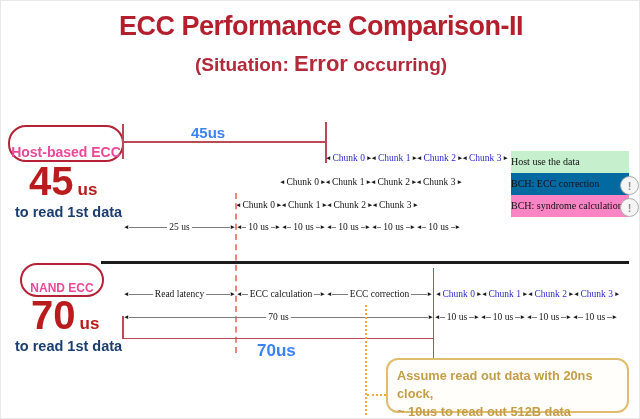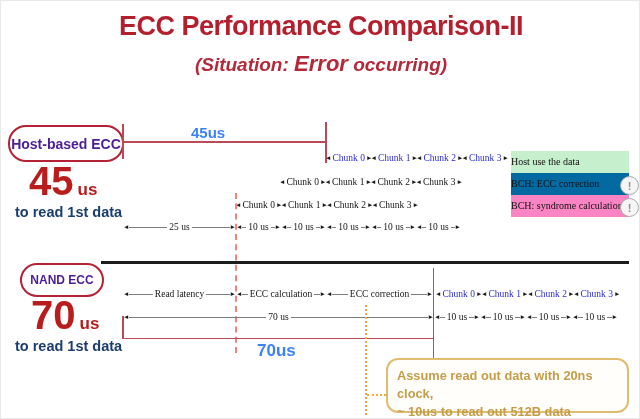--- a/index.html
+++ b/index.html
@@ -2,25 +2,25 @@
 <html><head>
 <meta charset="utf-8">
 <style>
   html,body{margin:0;padding:0;background:#fff;}
   #slide{position:relative;width:640px;height:419px;background:#ffffff;overflow:hidden;
          font-family:"Liberation Sans",sans-serif;border:1px solid #e8e8e8;box-sizing:border-box;}
   
   .title{position:absolute;top:10px;left:0;width:640px;text-align:center;
          font-size:27px;font-weight:bold;color:#b41f2e;letter-spacing:-.5px;}
   .subtitle{position:absolute;top:50px;left:0;width:640px;text-align:center;
-            font-size:19px;color:#b4293a;font-weight:600;font-style:italic;}
+            font-size:19px;color:#b4293a;font-weight:600;}
   .subtitle .emph{font-size:22px;font-weight:600;}
   
-  .pill{position:absolute;border:2.5px solid #b52135;border-radius:18px;color:#4c1d95;
-        font-weight:bold;display:flex;align-items:center;justify-content:center;background:#fff;}
+  .pill{position:absolute;border:2.5px solid #b52135;border-radius:18px;color:#ec4899;
+        font-weight:bold;display:flex;align-items:flex-end;justify-content:center;background:#fff;}
   #pill-host{left:7px;top:124px;width:112px;height:33px;font-size:14px;}
   #pill-nand{left:19px;top:262px;width:80px;height:30px;font-size:12px;}
   
   .bignum{position:absolute;color:#b91c1c;white-space:nowrap;text-align:right;}
   .bignum .n{font-size:40px;font-weight:bold;}
   .bignum .u{font-size:17px;font-weight:bold;margin-left:4px;}
   .caption{position:absolute;color:#1b3e6e;font-size:14.5px;font-weight:600;white-space:nowrap;}
   
   .rline{position:absolute;background:#bb4a56;}
   .rlabel{position:absolute;color:#3b82f6;font-weight:600;white-space:nowrap;}

